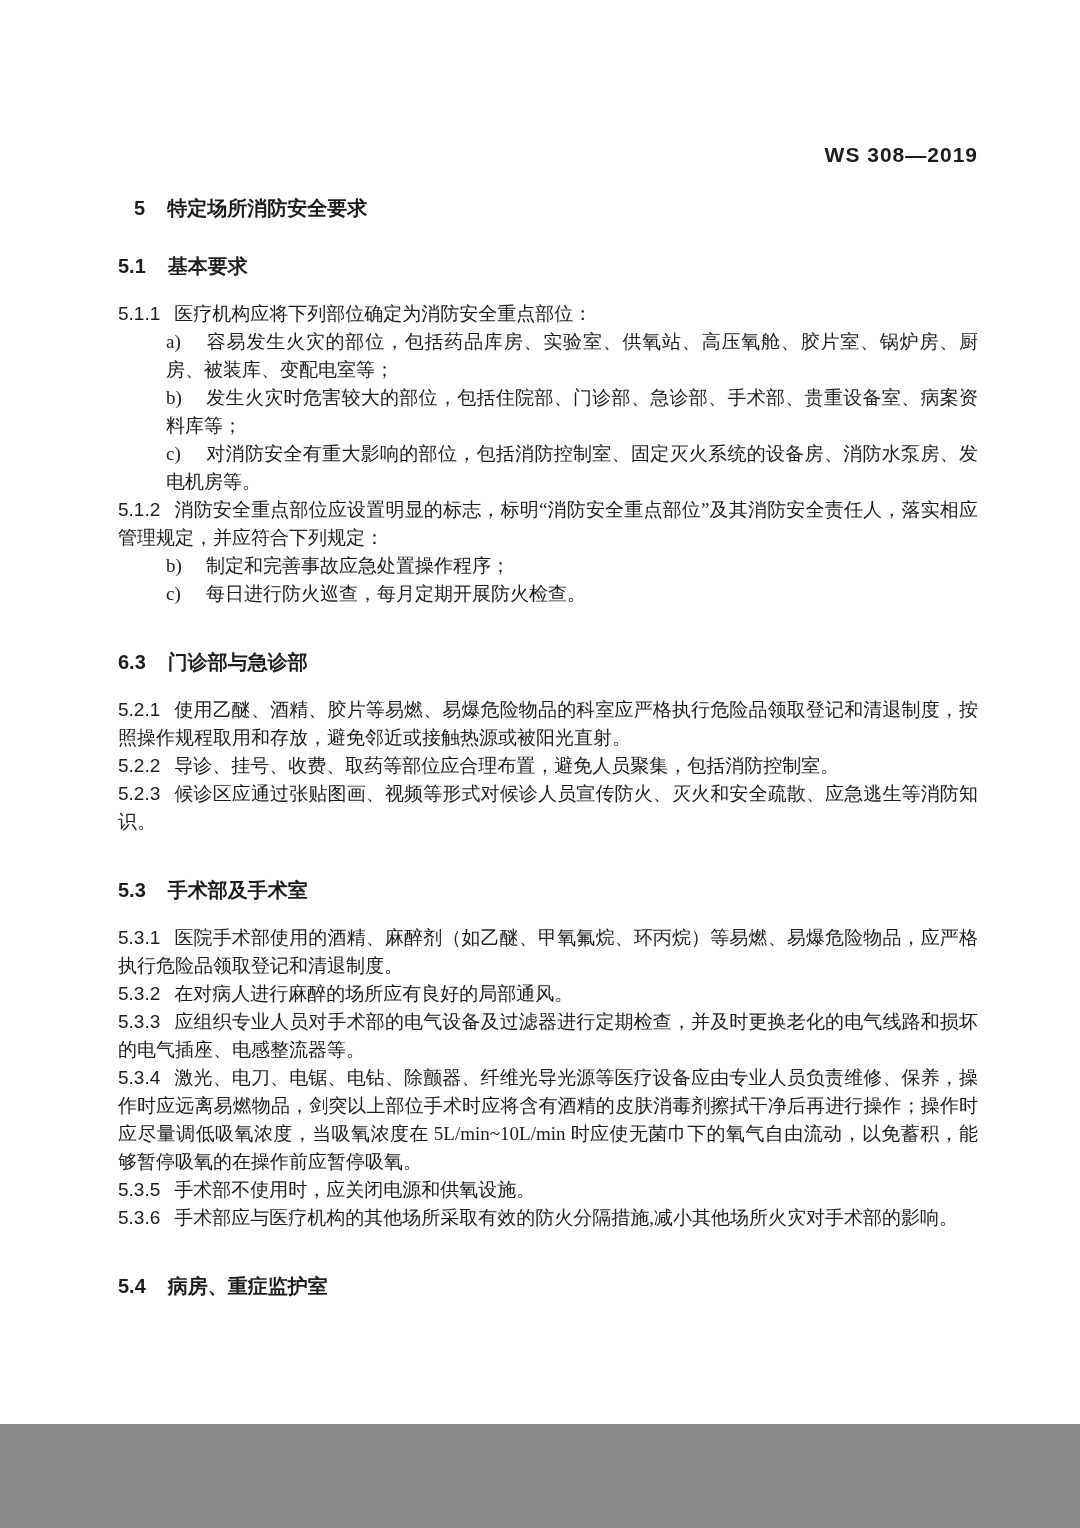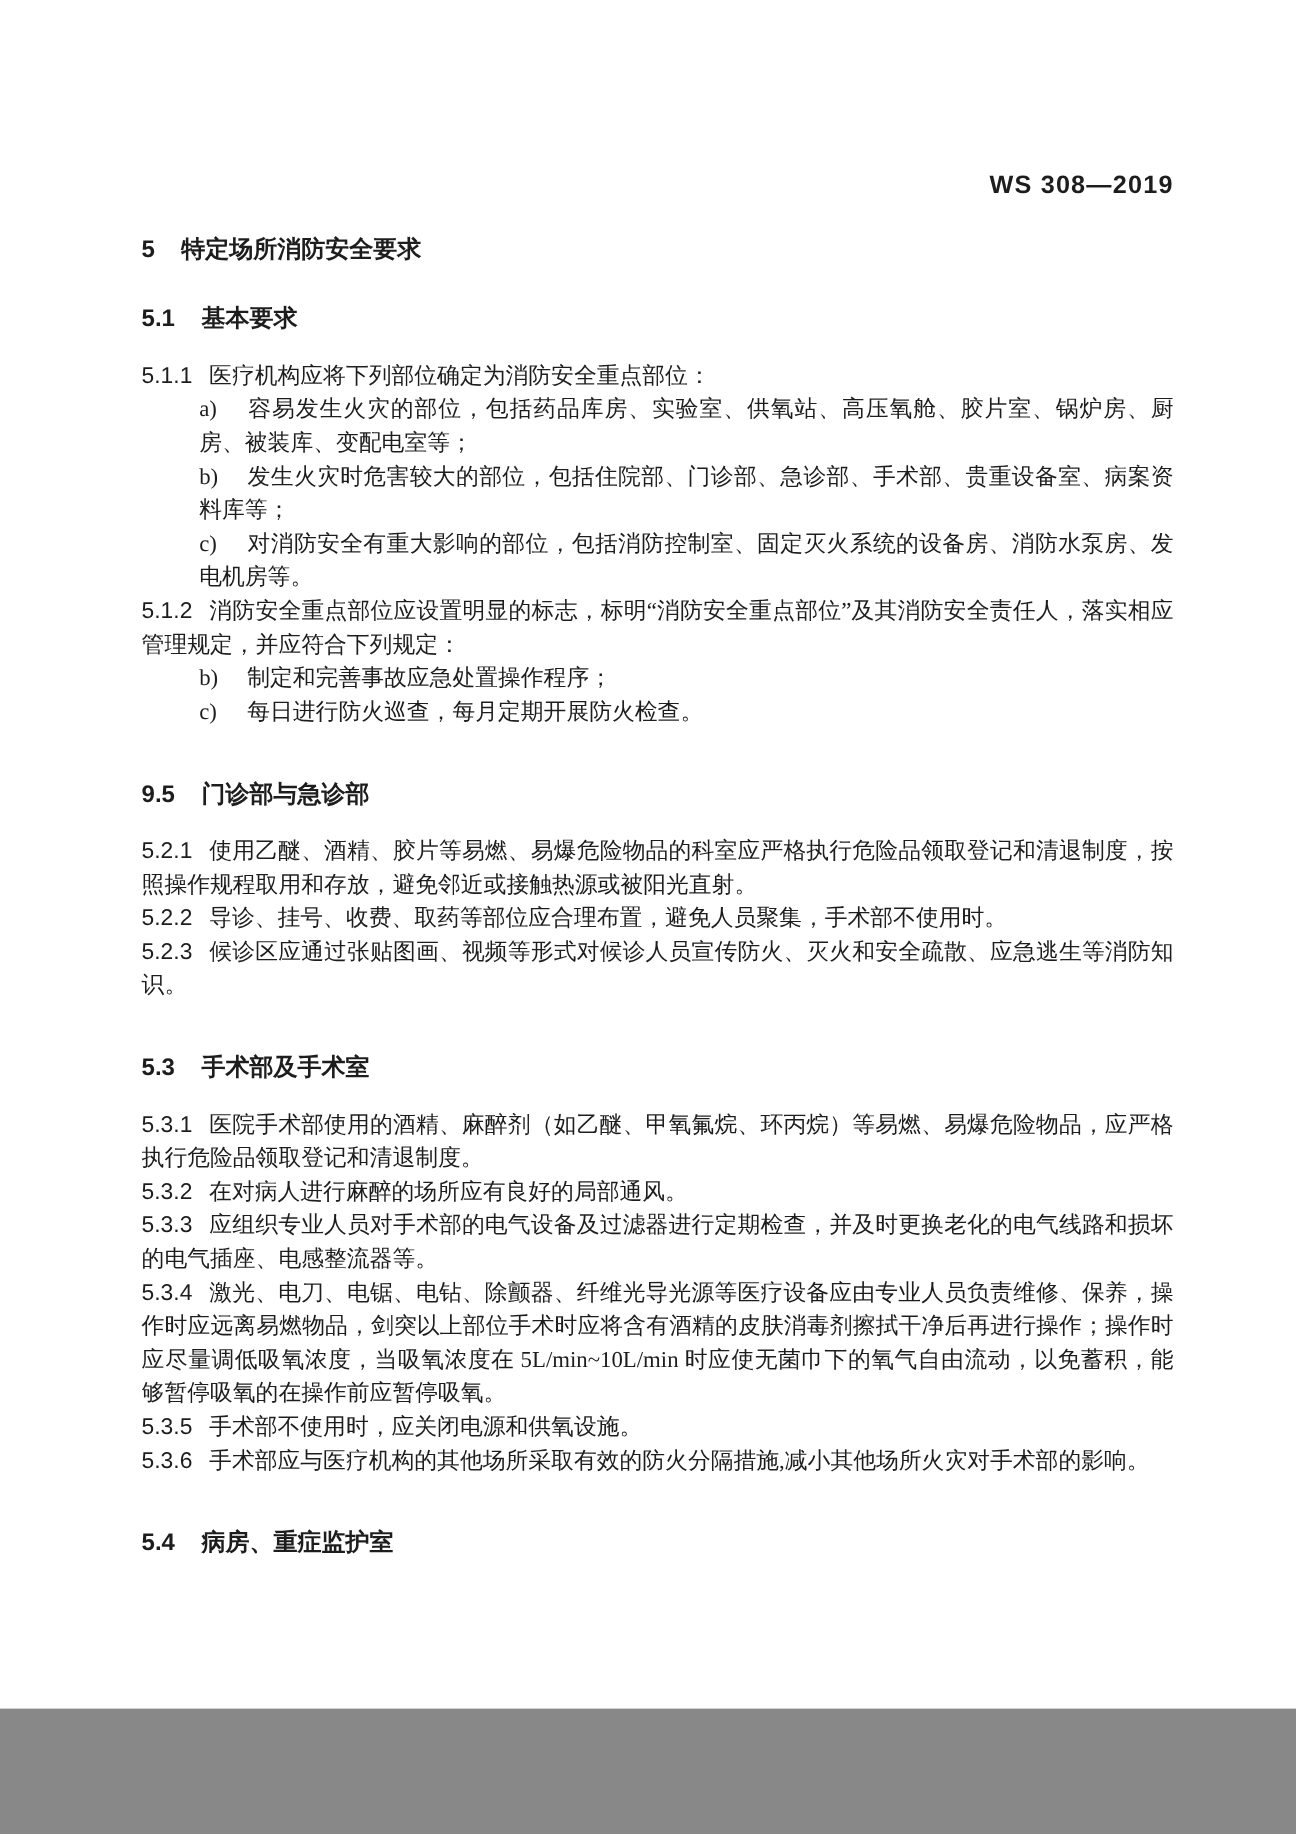--- a/index.html
+++ b/index.html
@@ -18,21 +18,21 @@
   
   .prelist{margin-top:16px;}
   .pre-item{
     font-size:19px;line-height:28px;text-align:justify;
     padding-left:56px;text-indent:-8px;
     text-decoration:underline;text-underline-offset:4px;text-decoration-thickness:1.5px;
   }
   .plbl{padding-right:22px;}
   
   .ch-h{
-    margin:26px 0 0 0;
+    margin:26px 0 0 16px;
     font-family:"Liberation Sans","DejaVu Sans",sans-serif;
     font-weight:bold;font-size:20px;line-height:28px;
   }
   .sec-h{
     margin:40px 0 20px 0;
     font-family:"Liberation Sans","DejaVu Sans",sans-serif;
     font-weight:bold;font-size:20px;line-height:28px;
   }
   .sec-h.first{margin-top:30px;}
   .hnum{padding-right:22px;}
@@ -92,23 +92,23 @@
 
     <p class="clause"><span class="cnum">5.1.1</span><span>医疗机构应将下列部位确定为消防安全重点部位：</span></p>
     <div class="li"><span class="llbl">a)</span><span>容易发生火灾的部位，包括药品库房、实验室、供氧站、高压氧舱、胶片室、锅炉房、厨房、被装库、变配电室等；</span></div>
     <div class="li"><span class="llbl">b)</span><span>发生火灾时危害较大的部位，包括住院部、门诊部、急诊部、手术部、贵重设备室、病案资料库等；</span></div>
     <div class="li"><span class="llbl">c)</span><span>对消防安全有重大影响的部位，包括消防控制室、固定灭火系统的设备房、消防水泵房、发电机房等。</span></div>
 
     <p class="clause"><span class="cnum">5.1.2</span><span>消防安全重点部位应设置明显的标志，标明“消防安全重点部位”及其消防安全责任人，落实相应管理规定，并应符合下列规定：</span></p>
     <div class="li"><span class="llbl">b)</span><span>制定和完善事故应急处置操作程序；</span></div>
     <div class="li"><span class="llbl">c)</span><span>每日进行防火巡查，每月定期开展防火检查。</span></div>
 
-    <div class="sec-h"><span class="hnum">9.5</span><span>门诊部与急诊部</span></div>
+    <div class="sec-h"><span class="hnum">6.3</span><span>门诊部与急诊部</span></div>
     <p class="clause"><span class="cnum">5.2.1</span><span>使用乙醚、酒精、胶片等易燃、易爆危险物品的科室应严格执行危险品领取登记和清退制度，按照操作规程取用和存放，避免邻近或接触热源或被阳光直射。</span></p>
-    <p class="clause"><span class="cnum">5.2.2</span><span>导诊、挂号、收费、取药等部位应合理布置，避免人员聚集，手术部不使用时。</span></p>
+    <p class="clause"><span class="cnum">5.2.2</span><span>导诊、挂号、收费、取药等部位应合理布置，避免人员聚集，包括消防控制室。</span></p>
     <p class="clause"><span class="cnum">5.2.3</span><span>候诊区应通过张贴图画、视频等形式对候诊人员宣传防火、灭火和安全疏散、应急逃生等消防知识。</span></p>
 
     <div class="sec-h"><span class="hnum">5.3</span><span>手术部及手术室</span></div>
     <p class="clause"><span class="cnum">5.3.1</span><span>医院手术部使用的酒精、麻醉剂（如乙醚、甲氧氟烷、环丙烷）等易燃、易爆危险物品，应严格执行危险品领取登记和清退制度。</span></p>
     <p class="clause"><span class="cnum">5.3.2</span><span>在对病人进行麻醉的场所应有良好的局部通风。</span></p>
     <p class="clause"><span class="cnum">5.3.3</span><span>应组织专业人员对手术部的电气设备及过滤器进行定期检查，并及时更换老化的电气线路和损坏的电气插座、电感整流器等。</span></p>
     <p class="clause"><span class="cnum">5.3.4</span><span>激光、电刀、电锯、电钻、除颤器、纤维光导光源等医疗设备应由专业人员负责维修、保养，操作时应远离易燃物品，剑突以上部位手术时应将含有酒精的皮肤消毒剂擦拭干净后再进行操作；操作时应尽量调低吸氧浓度，当吸氧浓度在 5L/min~10L/min 时应使无菌巾下的氧气自由流动，以免蓄积，能够暂停吸氧的在操作前应暂停吸氧。</span></p>
     <p class="clause"><span class="cnum">5.3.5</span><span>手术部不使用时，应关闭电源和供氧设施。</span></p>
     <p class="clause"><span class="cnum">5.3.6</span><span>手术部应与医疗机构的其他场所采取有效的防火分隔措施,减小其他场所火灾对手术部的影响。</span></p>
 

